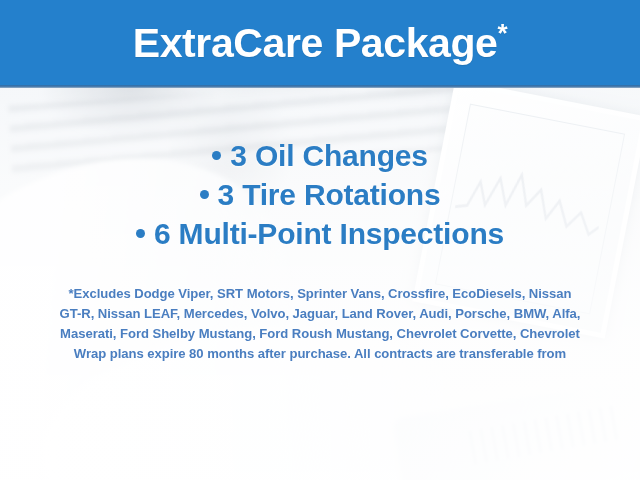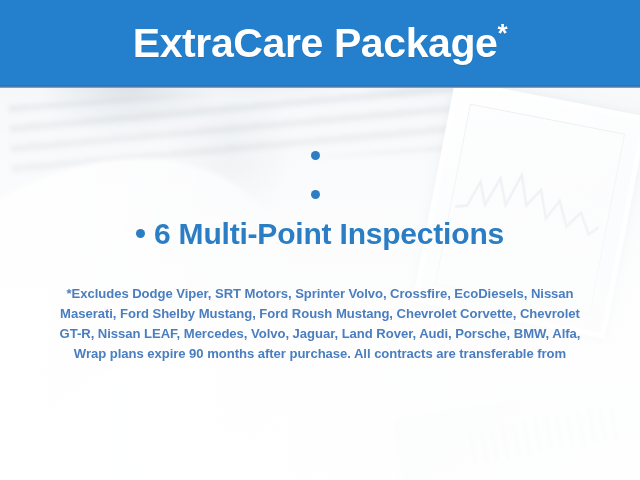--- a/index.html
+++ b/index.html
@@ -246,26 +246,26 @@
     <div class="bg-veil"></div>
   </div>
 
   <div class="header-band">
     <h1 class="header-title"><span>ExtraCare Package</span><span class="asterisk">*</span></h1>
   </div>
 
   <div class="content">
 
     <ul class="benefits">
-      <li class="benefit-item"><span class="benefit-bullet"></span></li>
-      <li class="benefit-item"><span class="benefit-bullet"></span></li>
+      <li class="benefit-item"><span class="benefit-bullet"></span><span>3 Oil Changes</span></li>
+      <li class="benefit-item"><span class="benefit-bullet"></span><span>3 Tire Rotations</span></li>
       <li class="benefit-item"><span class="benefit-bullet"></span><span>6 Multi-Point Inspections</span></li>
     </ul>
 
     <p class="fine-print">
-      <span class="fine-print-line">*Excludes Dodge Viper, SRT Motors, Sprinter Volvo, Crossfire, EcoDiesels, Nissan</span>
+      <span class="fine-print-line">*Excludes Dodge Viper, SRT Motors, Sprinter Vans, Crossfire, EcoDiesels, Nissan</span>
+      <span class="fine-print-line">GT-R, Nissan LEAF, Mercedes, Volvo, Jaguar, Land Rover, Audi, Porsche, BMW, Alfa,</span>
       <span class="fine-print-line">Maserati, Ford Shelby Mustang, Ford Roush Mustang, Chevrolet Corvette, Chevrolet</span>
-      <span class="fine-print-line">GT-R, Nissan LEAF, Mercedes, Volvo, Jaguar, Land Rover, Audi, Porsche, BMW, Alfa,</span>
-      <span class="fine-print-line">Wrap plans expire 90 months after purchase. All contracts are transferable from</span>
+      <span class="fine-print-line">Wrap plans expire 80 months after purchase. All contracts are transferable from</span>
     </p>
 
   </div>
 </div>
 
 </body></html>

